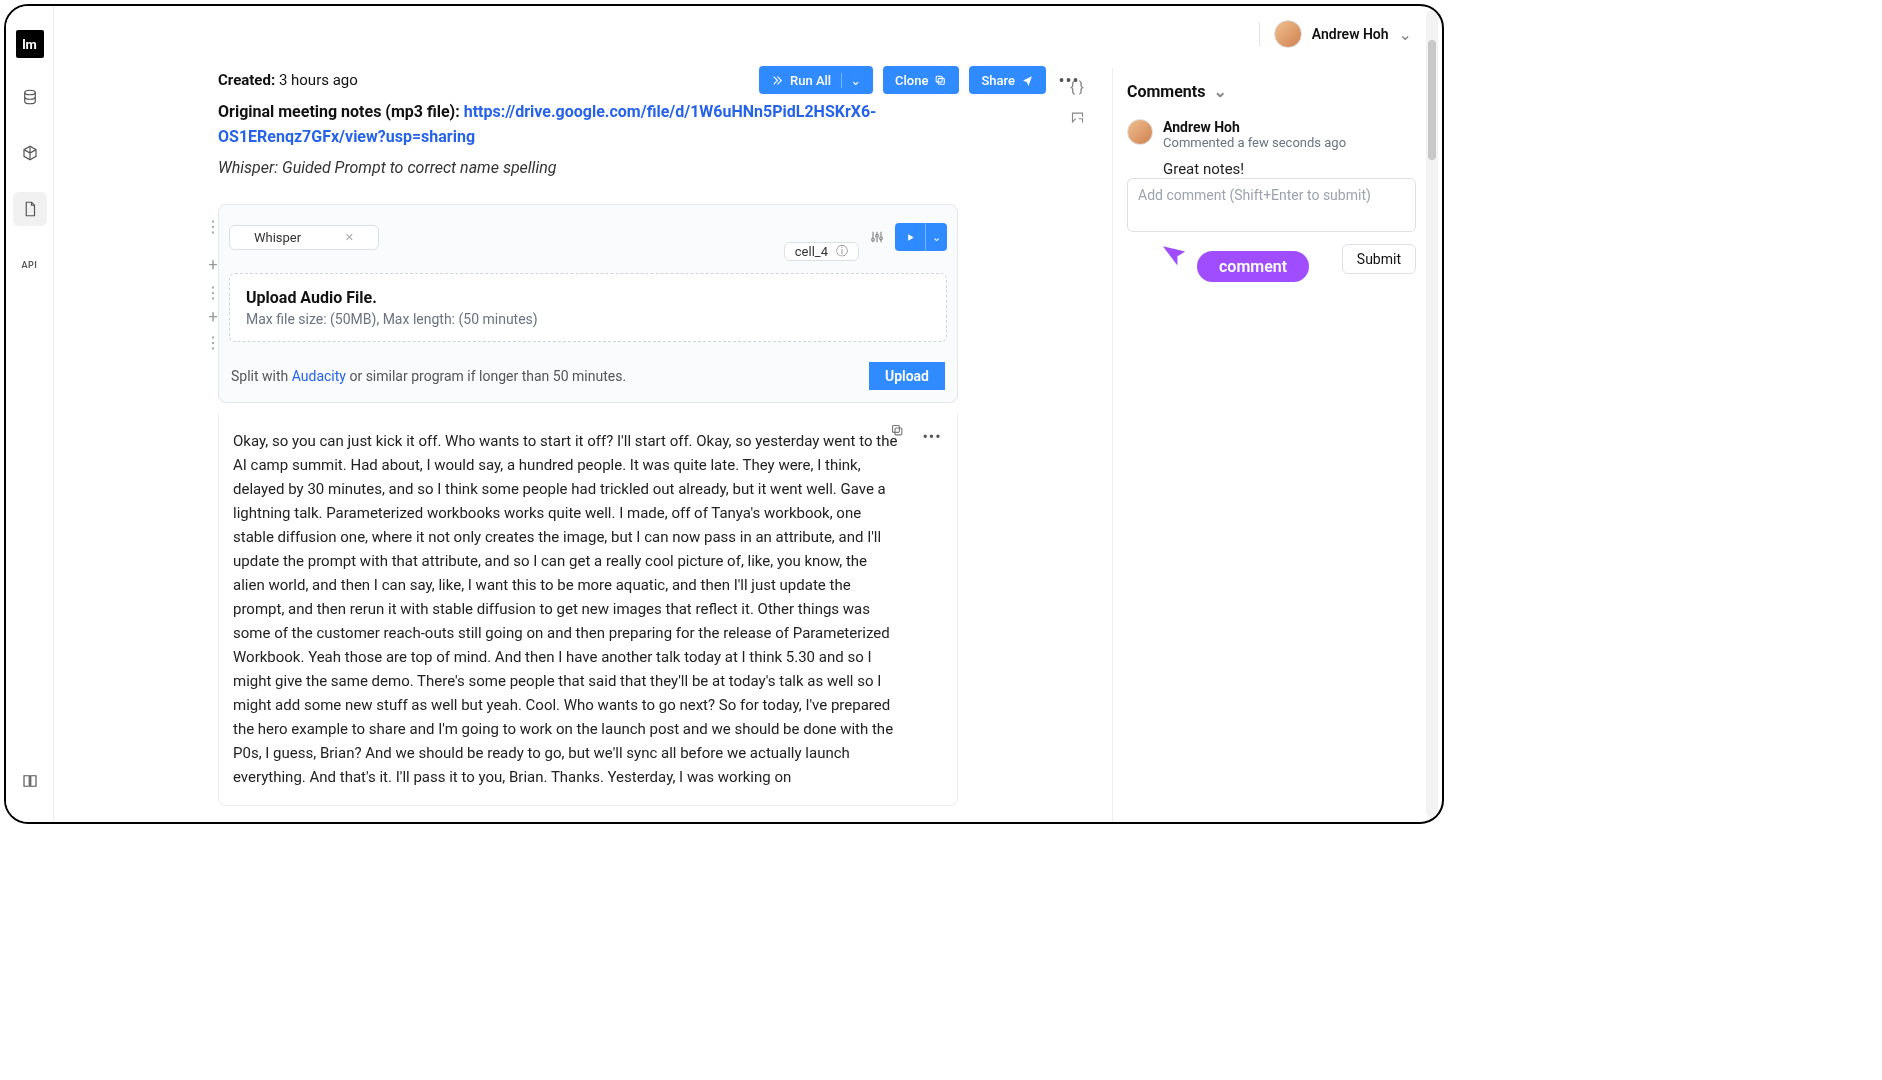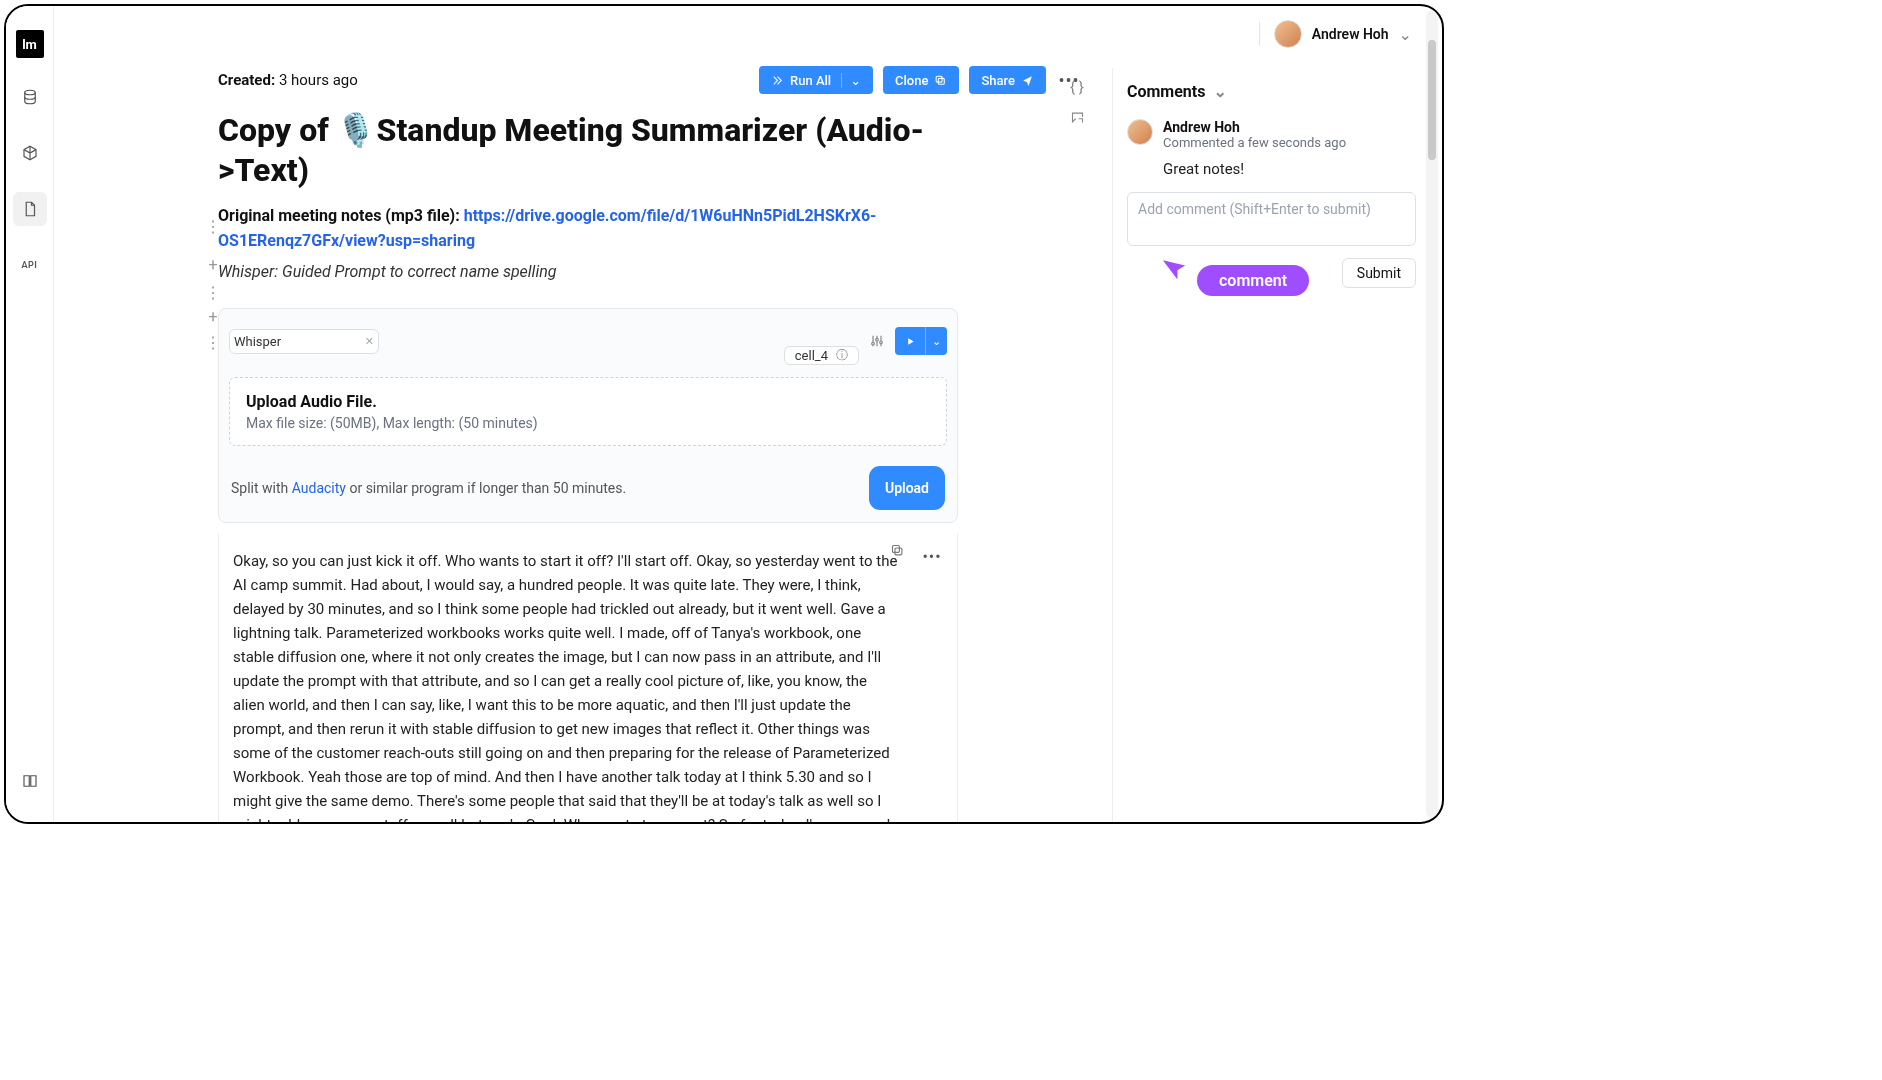--- a/index.html
+++ b/index.html
@@ -108,21 +108,21 @@
   .cell {
     margin-top:24px; width:740px;
     border:1px solid #e5e7eb; border-radius:8px; background:#fafbfc;
   }
   .cell-header {
     display:flex; align-items:center; justify-content:space-between;
     padding:8px 10px; gap:10px;
   }
   .tag-input {
     display:flex; align-items:center; gap:8px;
-    border:1px solid #dcdfe4; border-radius:6px; padding:4px 4px;
+    border:1px solid #dcdfe4; border-radius:6px; padding:4px 24px;
     font-size:13px; color:#333; background:#fff; min-width:150px;
   }
   .tag-input .x { color:#aaa; font-size:11px; margin-left:auto; cursor:pointer;}
   .cell-right { display:flex; align-items:center; gap:10px;}
   .cell-chip {
     display:flex; align-items:center; gap:8px;
     border:1px solid #dcdfe4; border-radius:6px; padding:0 10px;
     font-size:13px; color:#333; background:#fff;margin-top:29px;
   }
   .cell-chip .info { color:#888; font-size:12px;}
@@ -148,21 +148,21 @@
   }
   .upload-box .ut { font-weight:700; font-size:16px; }
   .upload-box .us { color:#6b7280; font-size:14px; margin-top:4px; }
 
   .cell-footer {
     display:flex; align-items:center; justify-content:space-between;
     padding:10px 12px 12px; font-size:14px; color:#555;
   }
   .cell-footer a { color:#2563eb; text-decoration:none; }
   .upload-btn {
-    background:#2f8bff; color:#fff; padding:14px 16px; border-radius:11px;
+    background:#2f8bff; color:#fff; padding:6px 16px; border-radius:0;
     font-size:14px; font-weight:600; cursor:pointer;
   }
 
   
   .transcript-wrap {
     margin-top:10px; width:740px; position:relative;
     border:1px solid #eee; border-top:none; border-radius:0 0 8px 8px;
     padding:16px 56px 16px 14px;
   }
   .transcript-wrap .tools { position:absolute; right:12px; top:10px; display:flex; gap:14px; color:#777;}
@@ -179,21 +179,21 @@
   .comments-panel h3 { margin:0; font-size:16px; font-weight:700; display:flex; align-items:center; gap:8px; }
   .comment {
     margin-top:18px; display:flex; gap:10px; align-items:flex-start;
   }
   .comment .avatar { width:26px; height:26px; flex:0 0 26px;}
   .comment .who { font-weight:700; font-size:14px;}
   .comment .when { color:#6b7280; font-size:13px; }
   .comment .body { margin-top:10px; font-size:15px; color:#222;}
 
   .comment-input {
-    margin-top:14px; border:1px solid #dcdfe4; border-radius:6px;
+    border:1px solid #dcdfe4; border-radius:6px;
     min-height:54px; padding:8px 10px; color:#9ca3af; font-size:14px;
     position:relative;
   }
   .cursor-shape {
     position:absolute; bottom:-12px; left:30px;
     width:0; height:0;
     transform:rotate(-16deg);
   }
   .cursor-shape svg { width:30px; height:30px; }
 
@@ -292,21 +292,20 @@
         <div class="btn">
           <span>Share</span>
           <svg viewBox="0 0 24 24">
               <path d="M4 12l16-8-6 18-3-7-7-3z" fill="#fff"></path>
             </svg>
         </div>
         <div class="more-dots">•••</div>
       </div>
     </div>
 
-    <h1 class="title">Copy of 🎙️Standup Meeting Summarizer (Audio-&gt;Text)</h1>
 
     <div class="gutter gutter1">
       <div class="g">⋮</div>
     </div>
     <div class="gutter" style="top:248px">
       <div class="g">+</div>
     </div>
     <div class="gutter" style="top:276px">
       <div class="g">⋮</div>
     </div>

